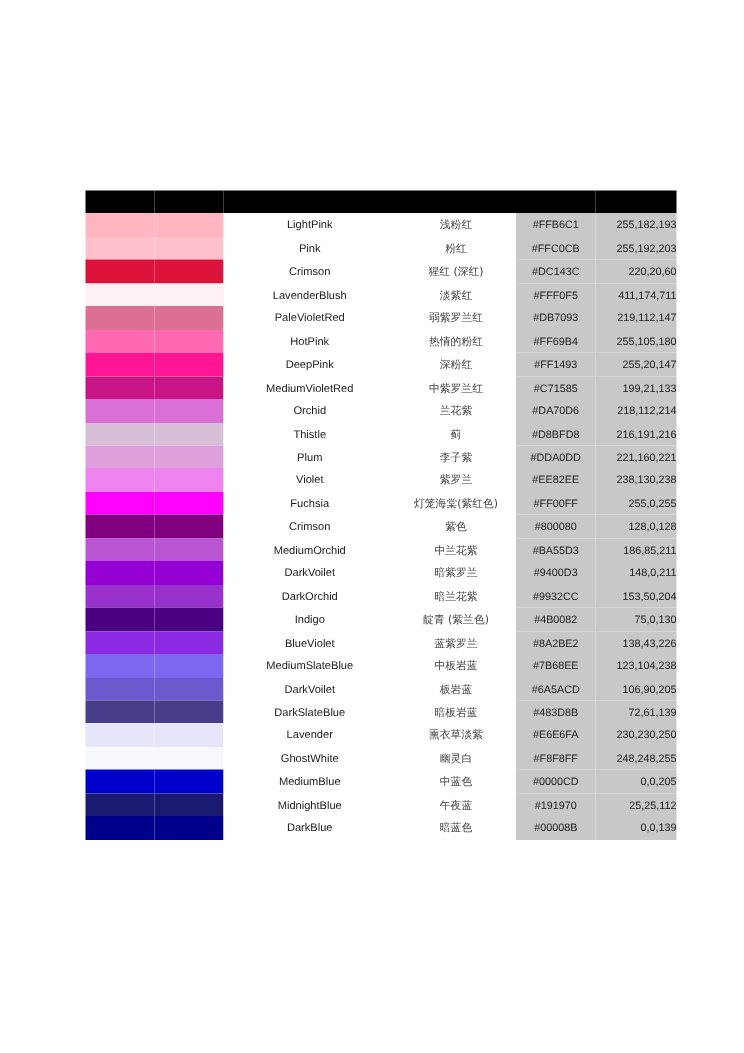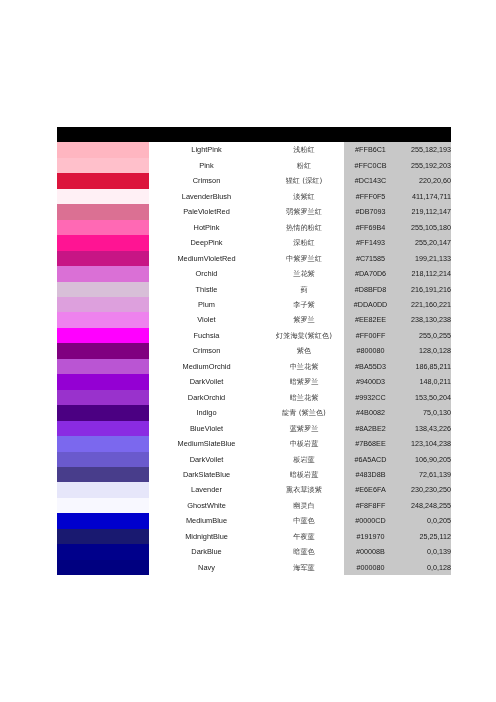--- a/index.html
+++ b/index.html
@@ -336,24 +336,16 @@
           <td class="cell-rgb">25,25,112</td>
         </tr>
         <tr>
           <td class="swatch" style="background: rgb(0, 0, 139);"></td>
           <td class="swatch last" style="background: rgb(0, 0, 139);"></td>
           <td class="cell-en">DarkBlue</td>
           <td class="cell-zh">暗蓝色</td>
           <td class="cell-hex">#00008B</td>
           <td class="cell-rgb">0,0,139</td>
         </tr>
-        <tr>
-          <td class="swatch" style="background: rgb(0, 0, 128);"></td>
-          <td class="swatch last" style="background: rgb(0, 0, 128);"></td>
-          <td class="cell-en">Navy</td>
-          <td class="cell-zh">海军蓝</td>
-          <td class="cell-hex">#000080</td>
-          <td class="cell-rgb">0,0,128</td>
-        </tr>
       </tbody>
   </table>
 
 </div>
 
 </body></html>

